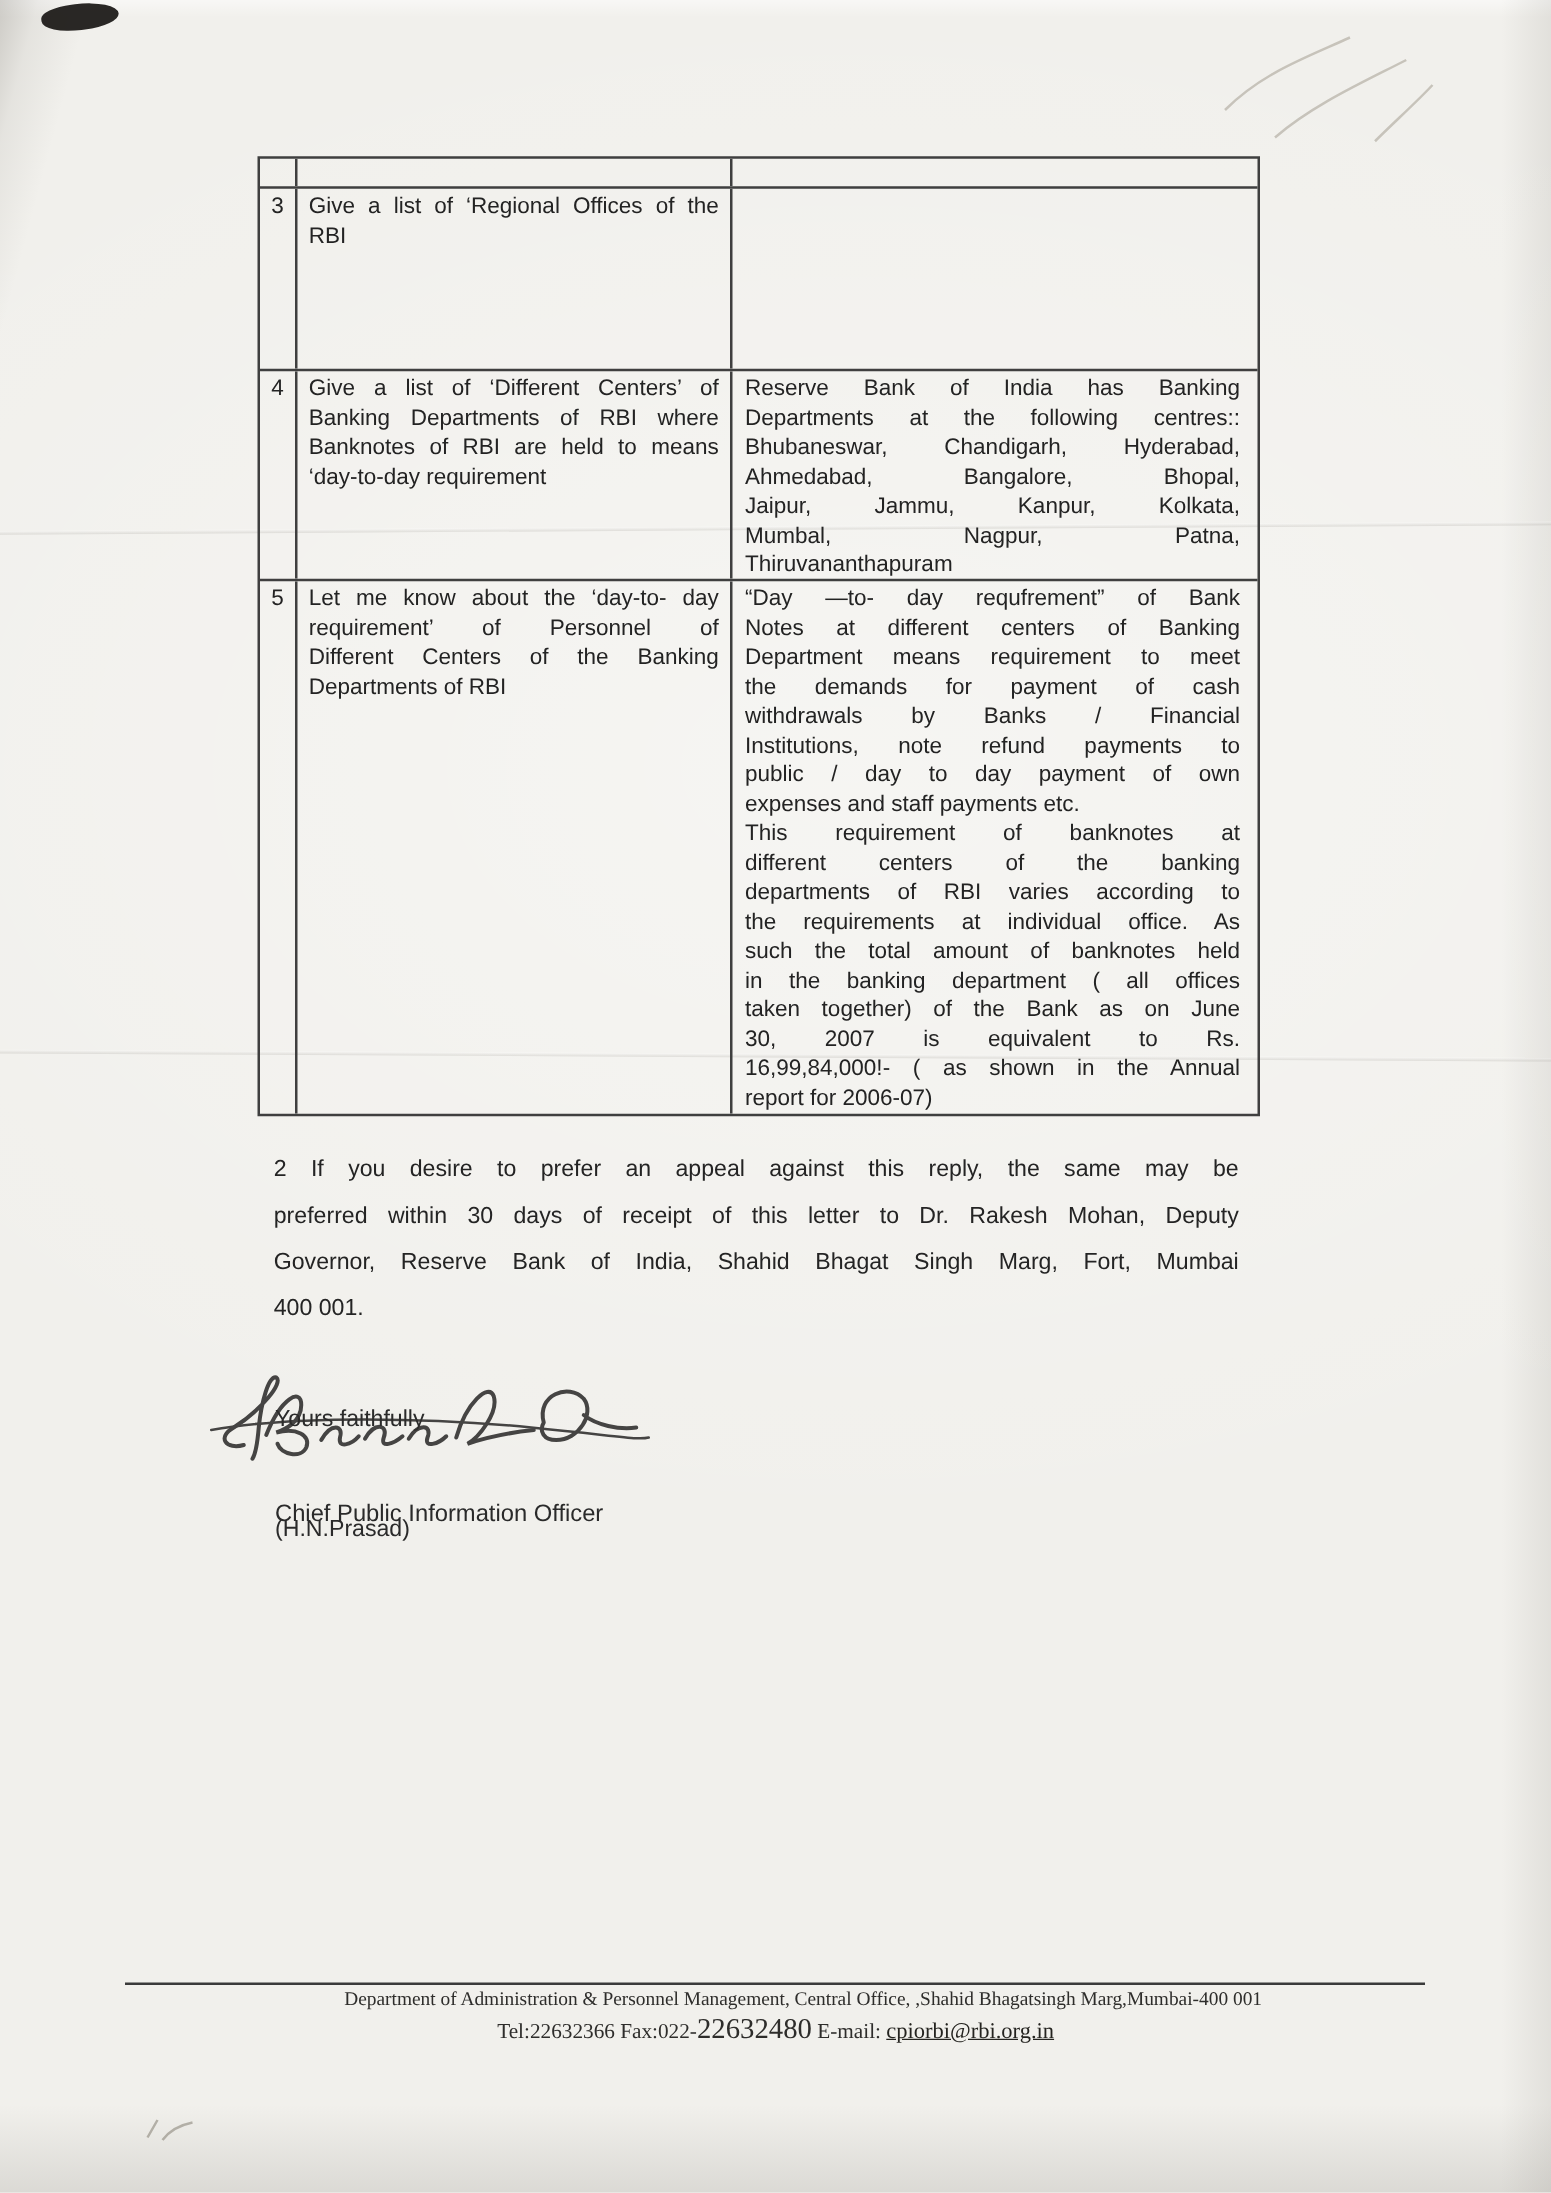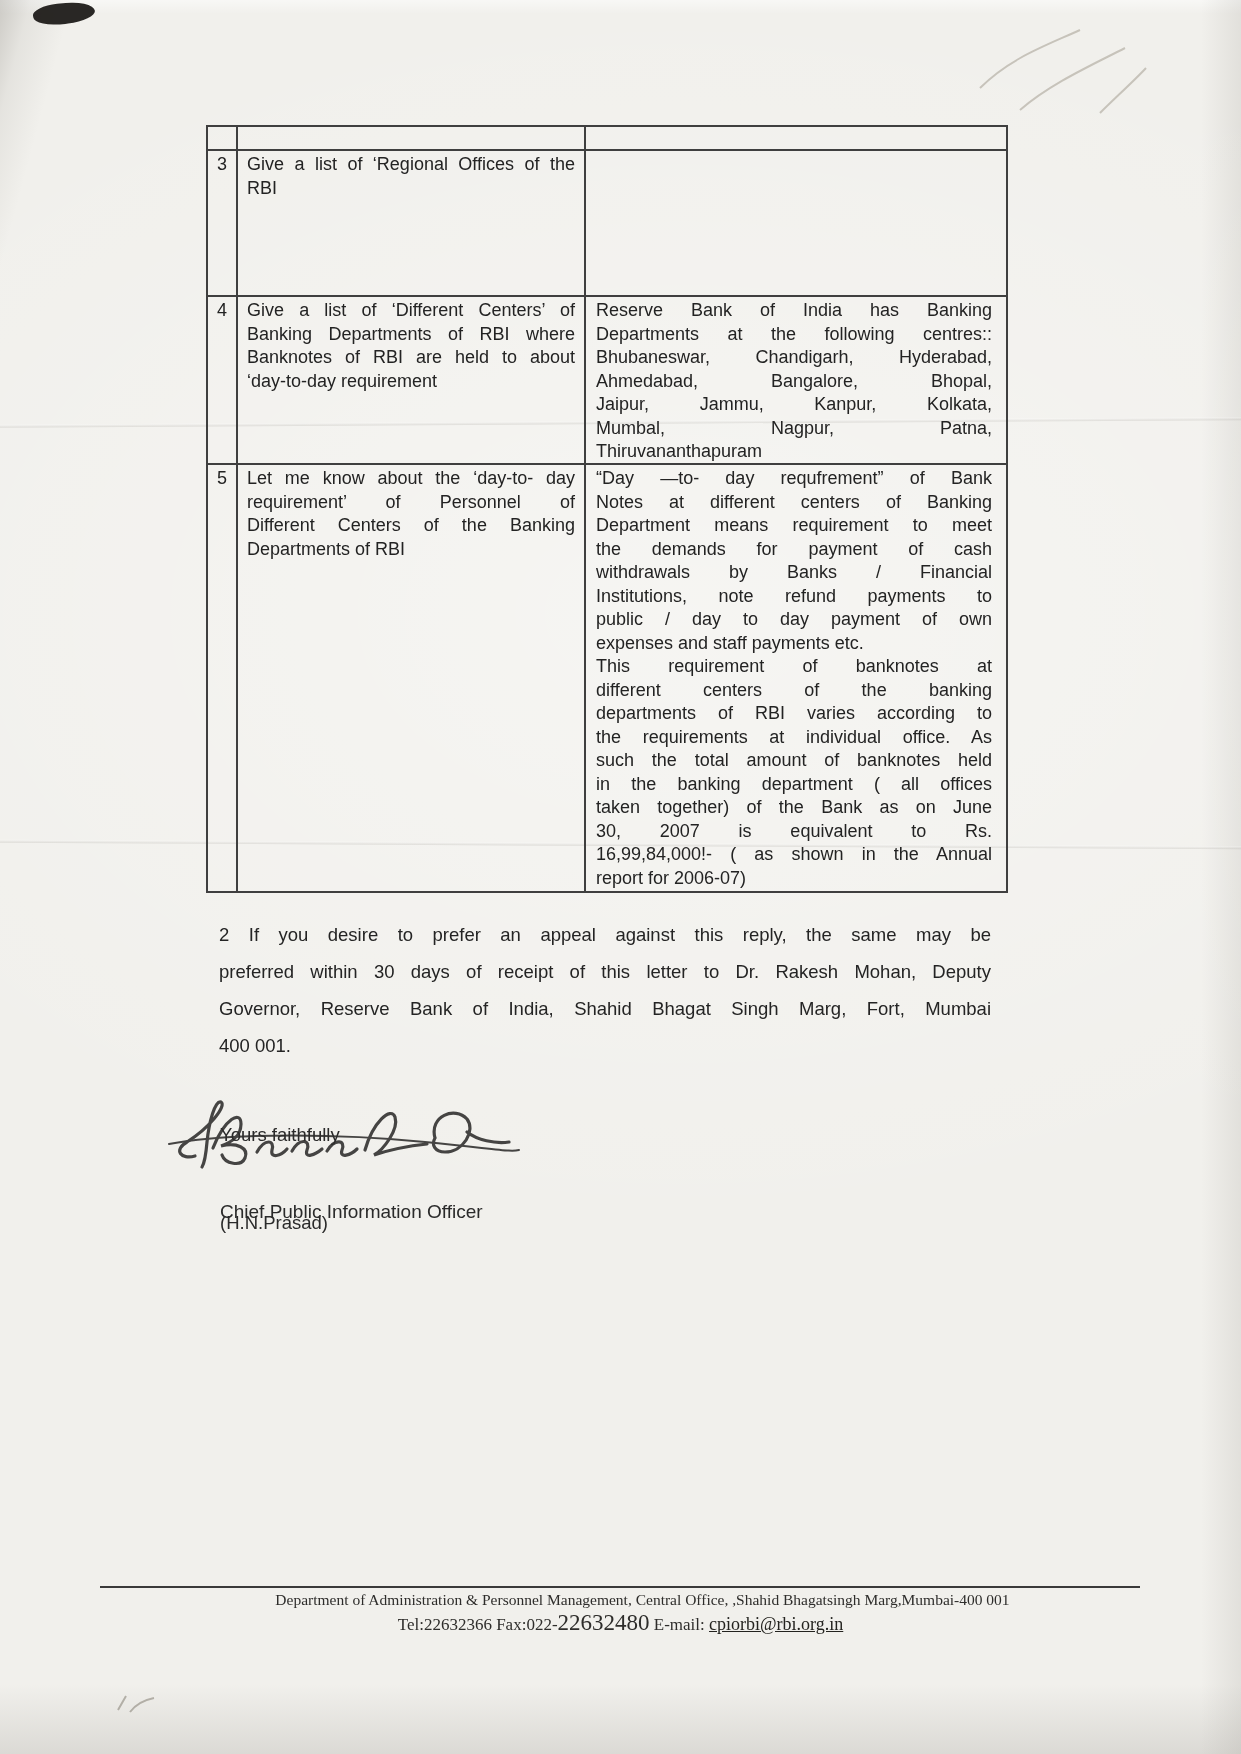--- a/index.html
+++ b/index.html
@@ -89,21 +89,21 @@
           <div>Give a list of ‘Regional Offices of the</div>
           <div>RBI</div>
         </div>
     </div>
 
     <div class="tr row-4">
       <div class="td-num">4</div>
       <div class="td-q jlines">
           <div>Give a list of ‘Different Centers’ of</div>
           <div>Banking Departments of RBI where</div>
-          <div>Banknotes of RBI are held to about</div>
+          <div>Banknotes of RBI are held to means</div>
           <div>‘day-to-day requirement</div>
         </div>
       <div class="td-a jlines">
           <div>Reserve Bank of India has Banking</div>
           <div>Departments at the following centres::</div>
           <div>Bhubaneswar, Chandigarh, Hyderabad,</div>
           <div>Ahmedabad, Bangalore, Bhopal,</div>
           <div>Jaipur, Jammu, Kanpur, Kolkata,</div>
           <div>Mumbal, Nagpur, Patna,</div>
           <div>Thiruvananthapuram</div>

